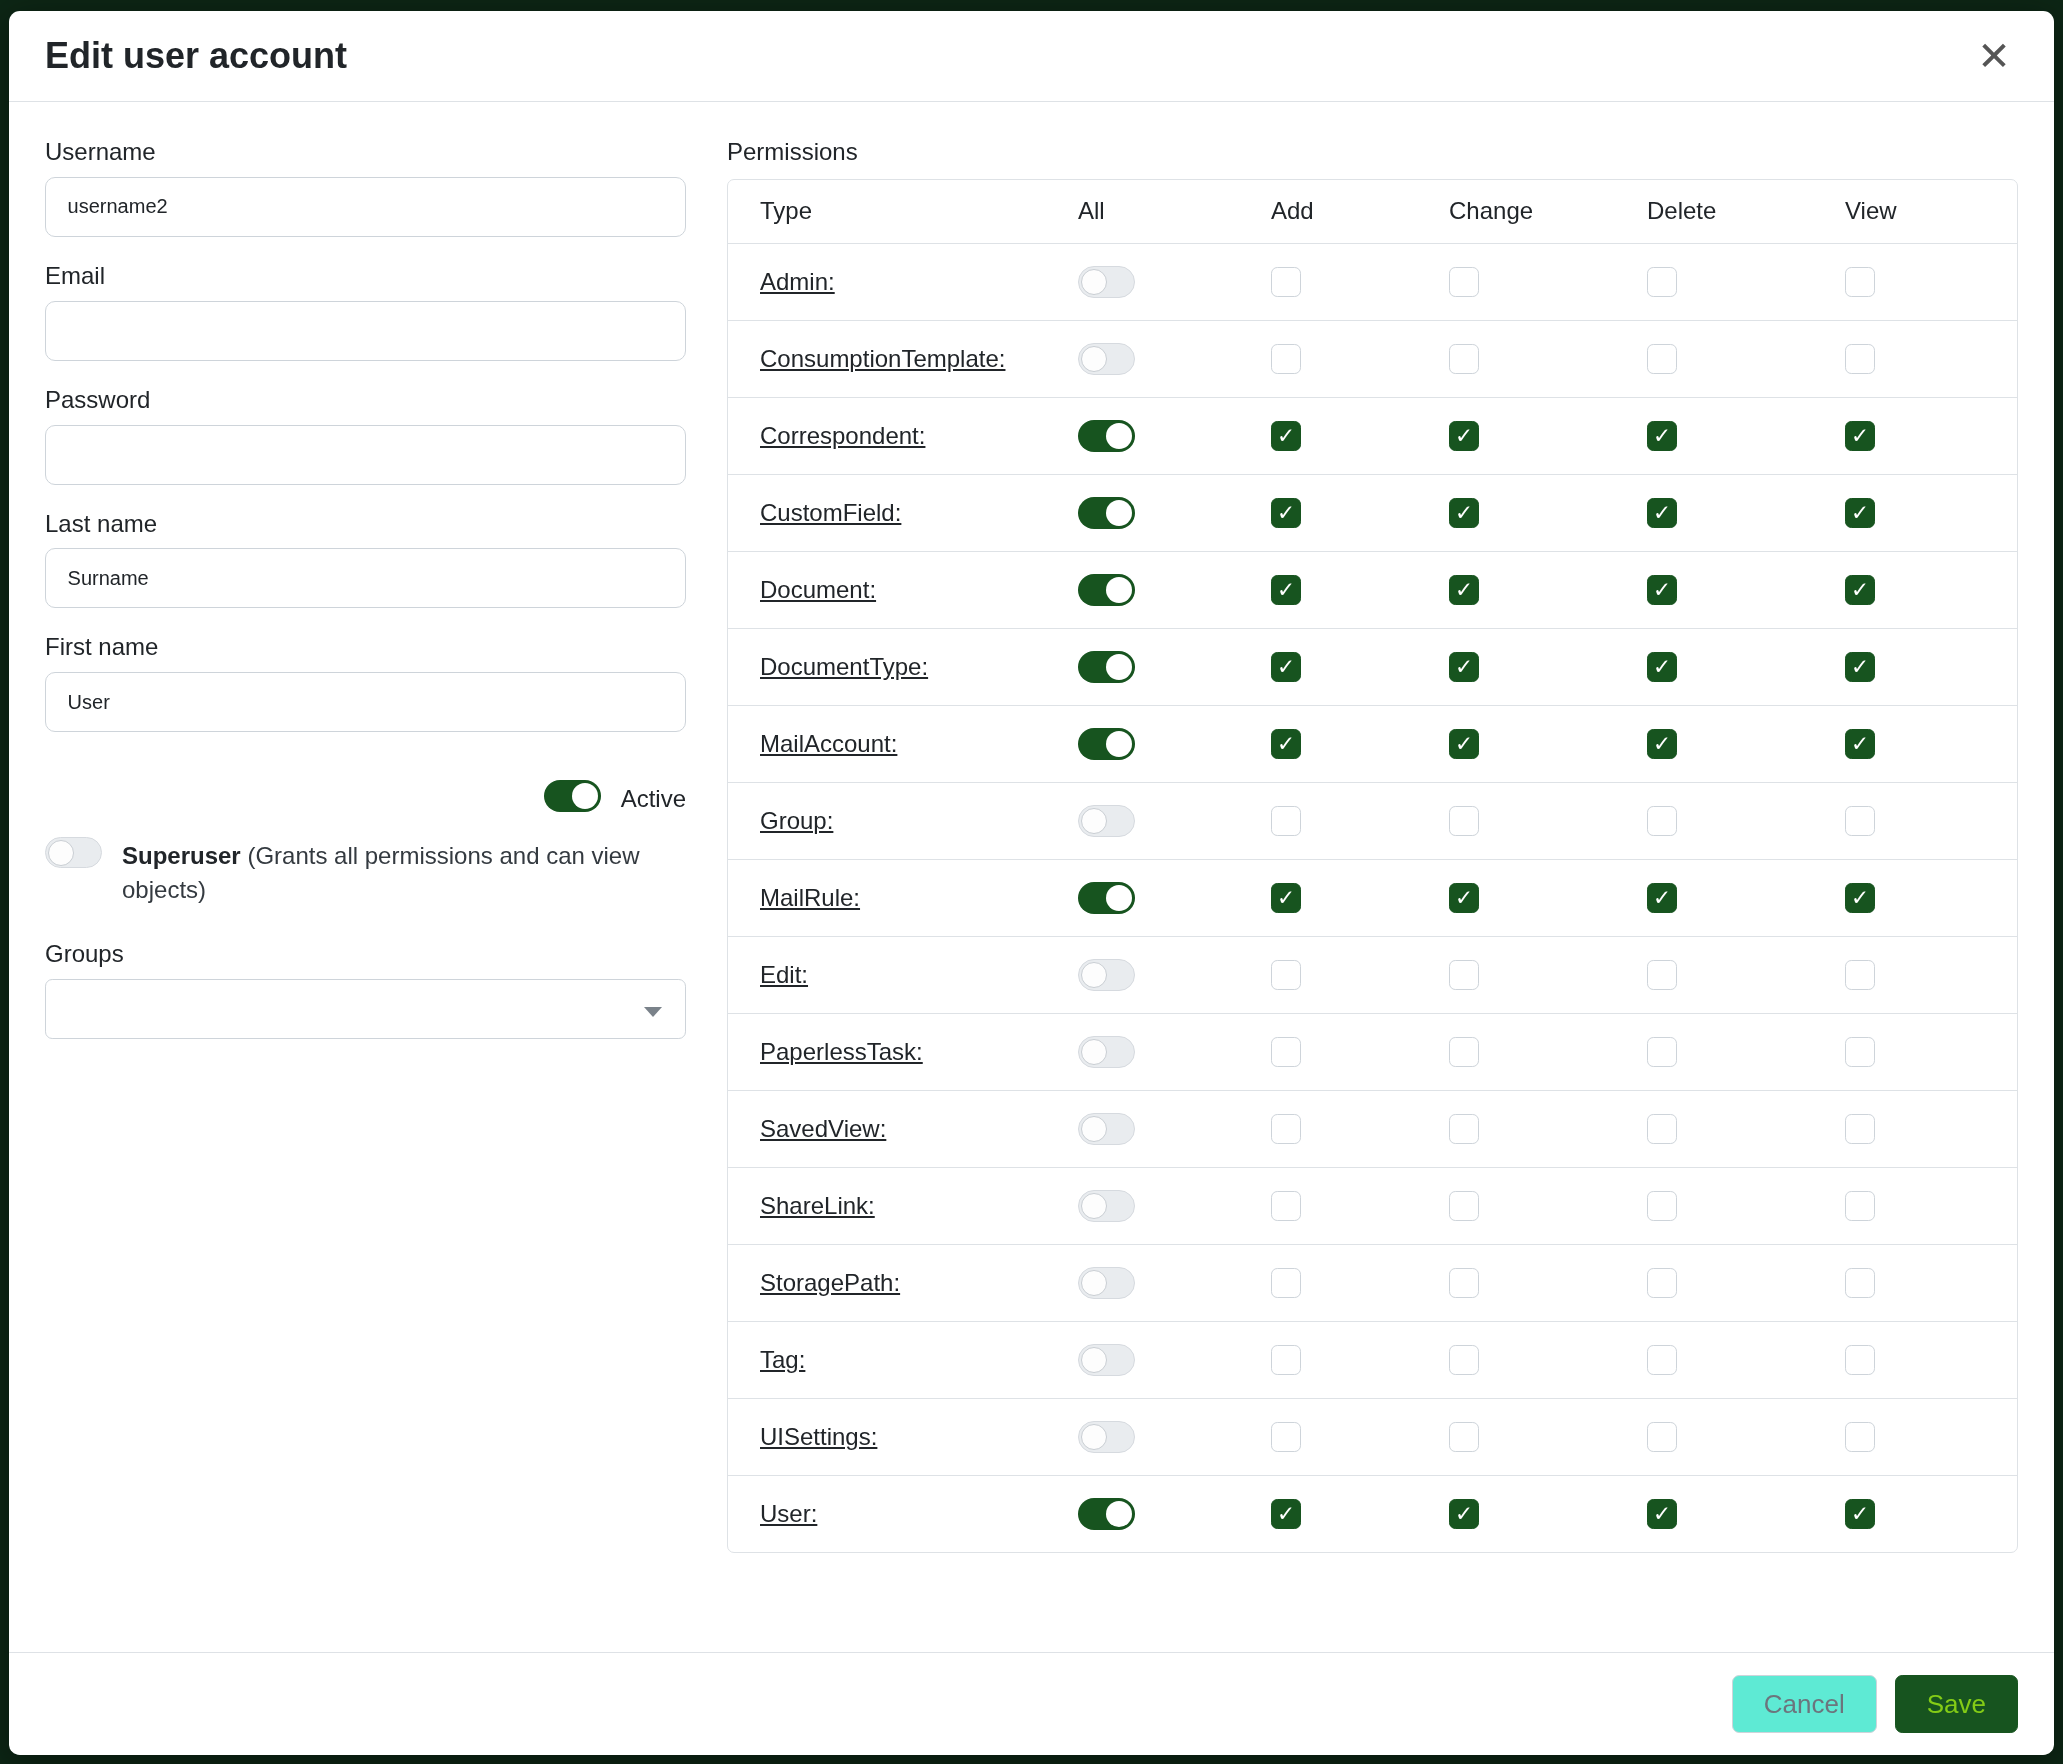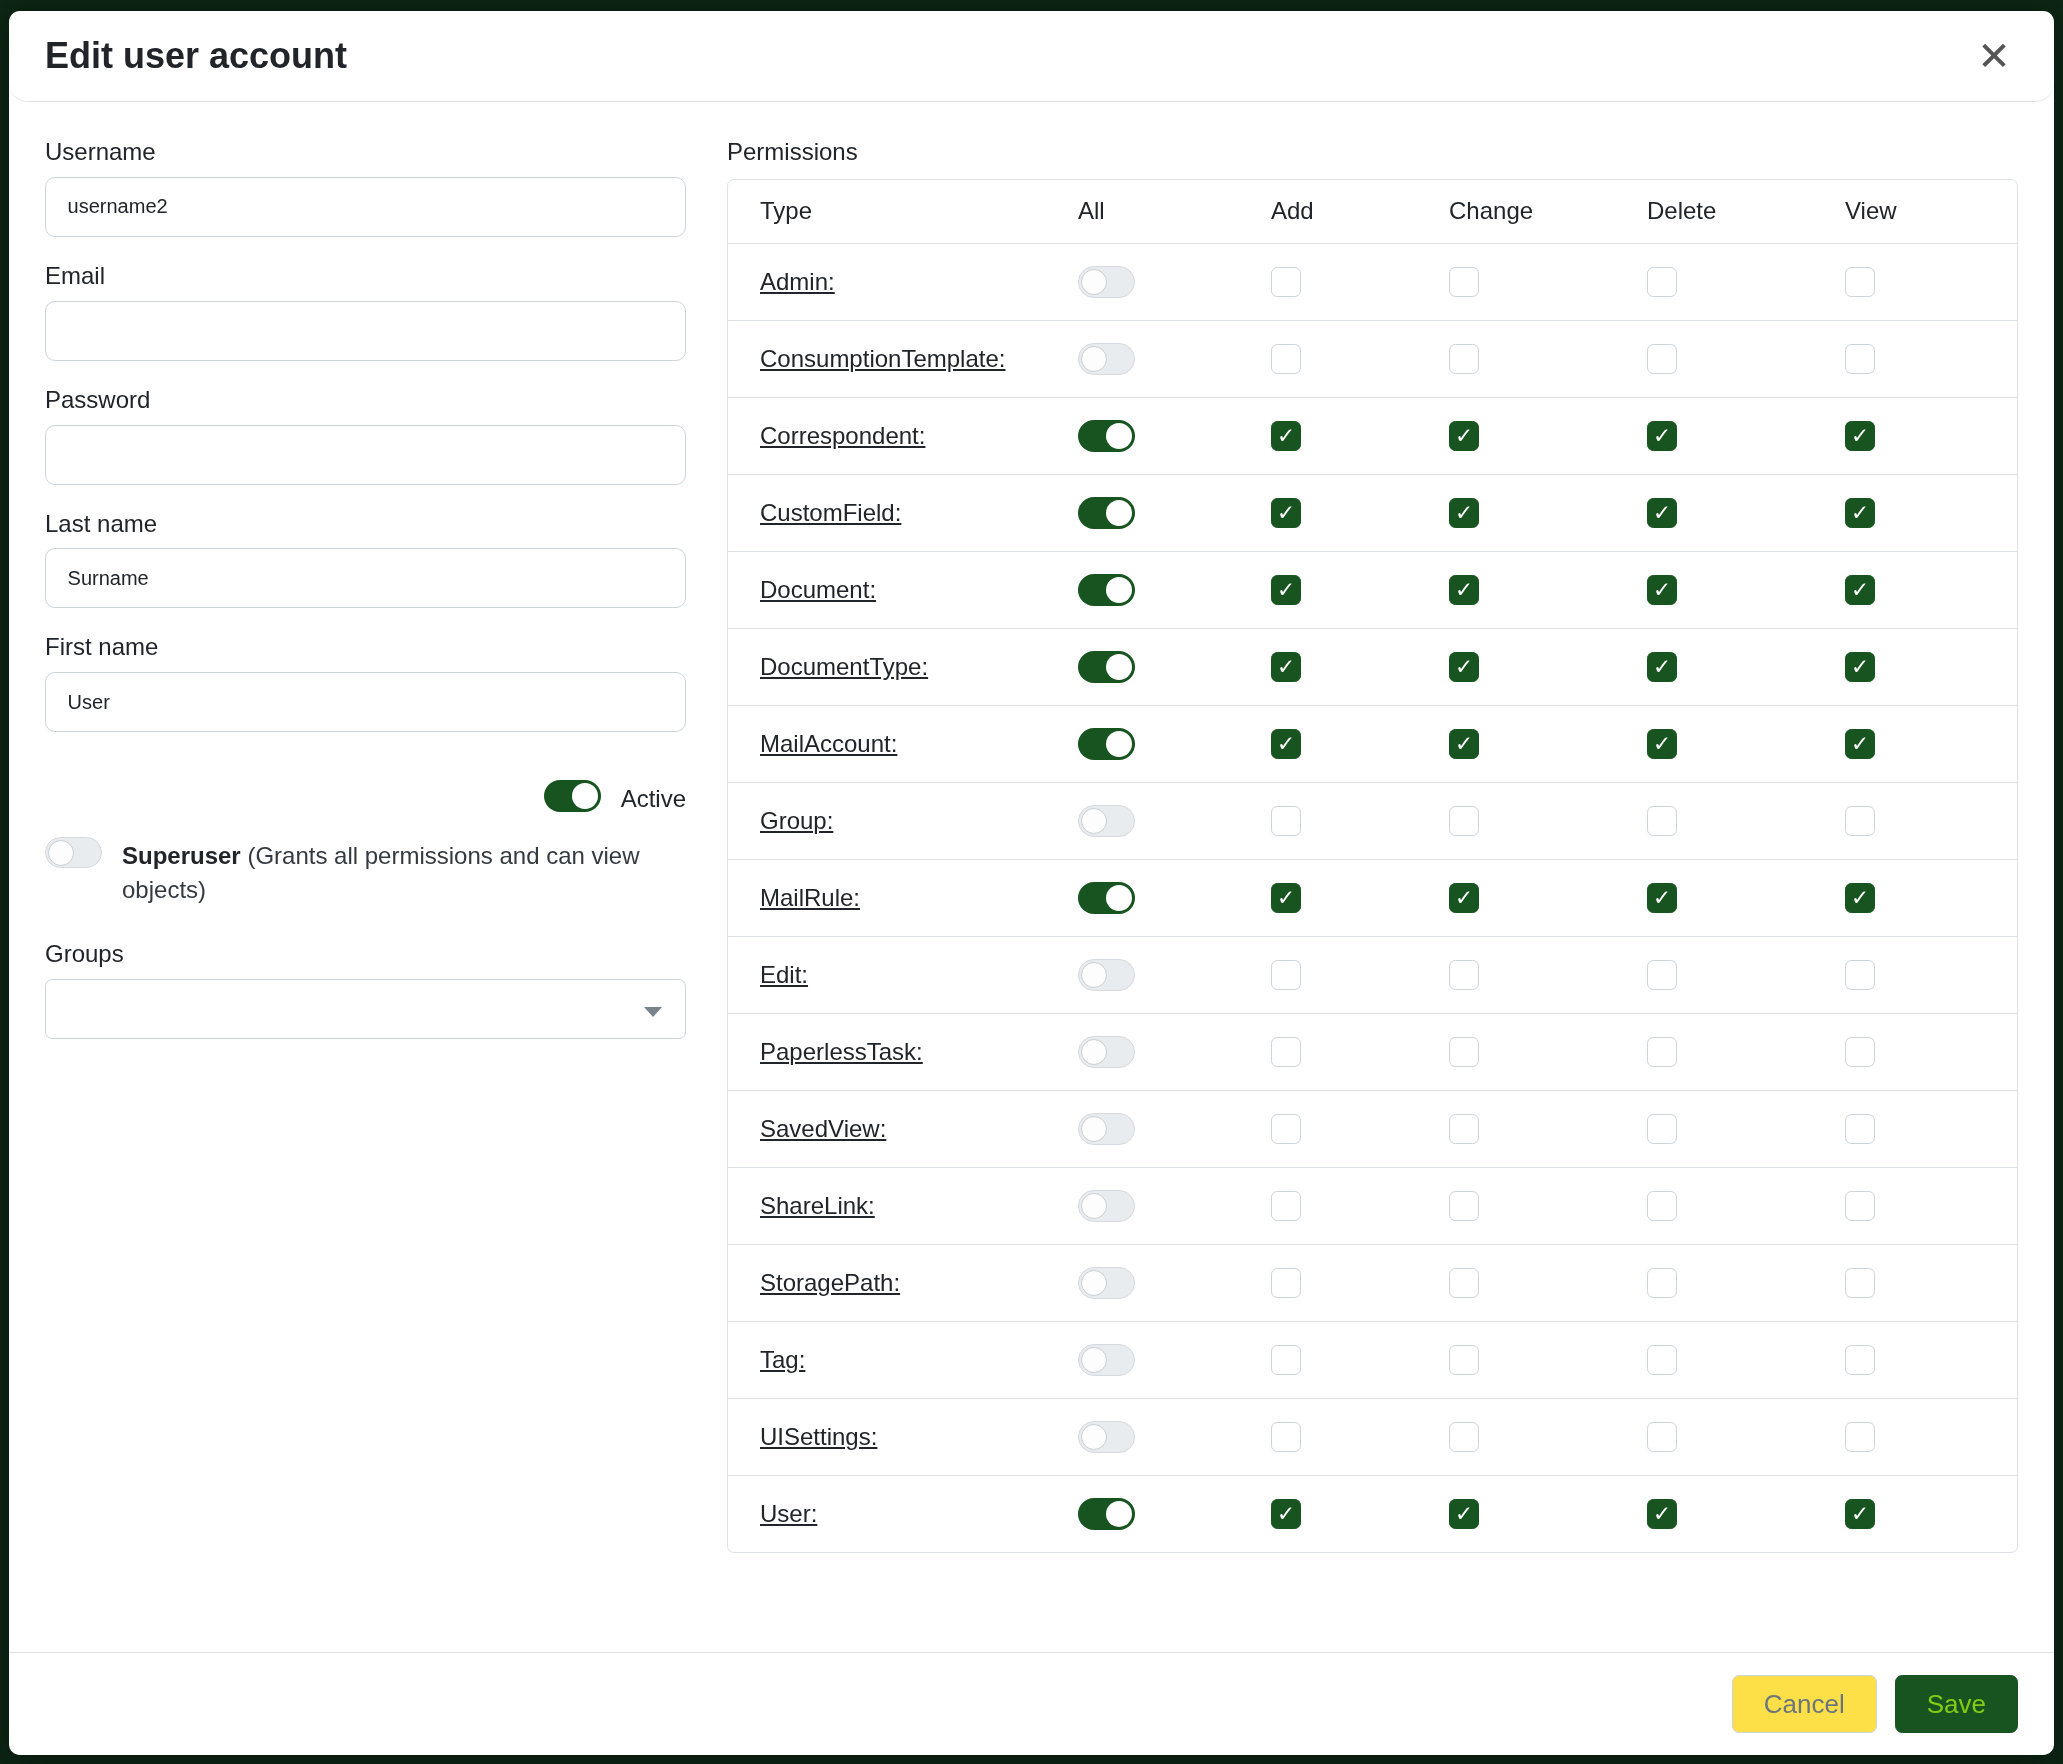--- a/index.html
+++ b/index.html
@@ -18,21 +18,21 @@
     background:var(--backdrop);
   }
   .stage{position:relative;width:2063px;height:1764px;background:var(--backdrop);overflow:hidden;}
   .modal{
     position:absolute;left:9px;right:9px;top:10.8px;bottom:9px;
     background:#fff;border-radius:10.8px;display:flex;flex-direction:column;overflow:hidden;
     box-shadow:0 7.2px 36px rgba(0,0,0,.4);
   }
   .modal-header{
     display:flex;align-items:center;justify-content:space-between;
-    padding:21.6px 36px;border-bottom:0.9px solid var(--border);flex-shrink:0;border-radius:19px;
+    padding:21.6px 36px;border-bottom:0.9px solid var(--border);flex-shrink:0;
   }
   .modal-title{font-size:36px;font-weight:700;line-height:1.2;}
   .close-btn{
     border:none;background:none;font-size:40px;line-height:1;color:#555;
     cursor:pointer;padding:3.6px 7.2px;font-weight:300;
   }
   .modal-body{flex:1;display:flex;gap:41px;padding:36px 36px 0 36px;overflow:hidden;}
   .left-col{width:641px;flex-shrink:0;}
   .right-col{flex:1;min-width:0;}
 
@@ -90,21 +90,21 @@
   .checkbox.checked::after{content:"✓";font-size:21.6px;font-weight:700;line-height:1;}
 
   .modal-footer{
     border-top:0.9px solid var(--border);padding:21.6px 36px;display:flex;
     justify-content:flex-end;gap:18px;flex-shrink:0;align-items:center;
   }
   .btn{
     font-family:"Liberation Sans","DejaVu Sans",sans-serif;
     font-size:26px;border-radius:7.2px;padding:12.6px 31px;cursor:pointer;line-height:1.2;
   }
-  .btn-cancel{background:#fde047;border:0.9px solid var(--input-border);color:var(--muted);}
+  .btn-cancel{background:#5eead4;border:0.9px solid var(--input-border);color:var(--muted);}
   .btn-save{background:var(--accent);border:0.9px solid var(--accent);color:#84cc16;}
 </style>
 </head>
 <body>
 
 <div class="stage">
   <div class="modal">
 
     <div class="modal-header">
       <div class="modal-title">Edit user account</div>

